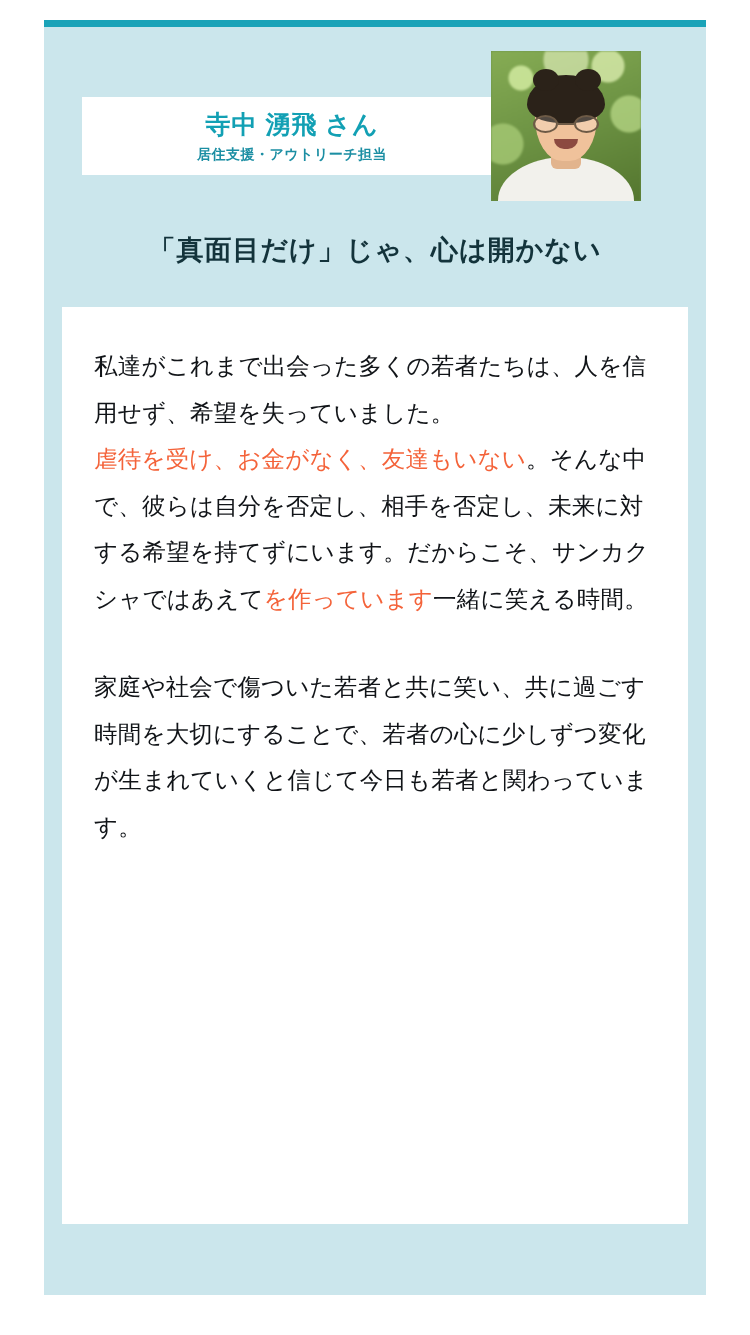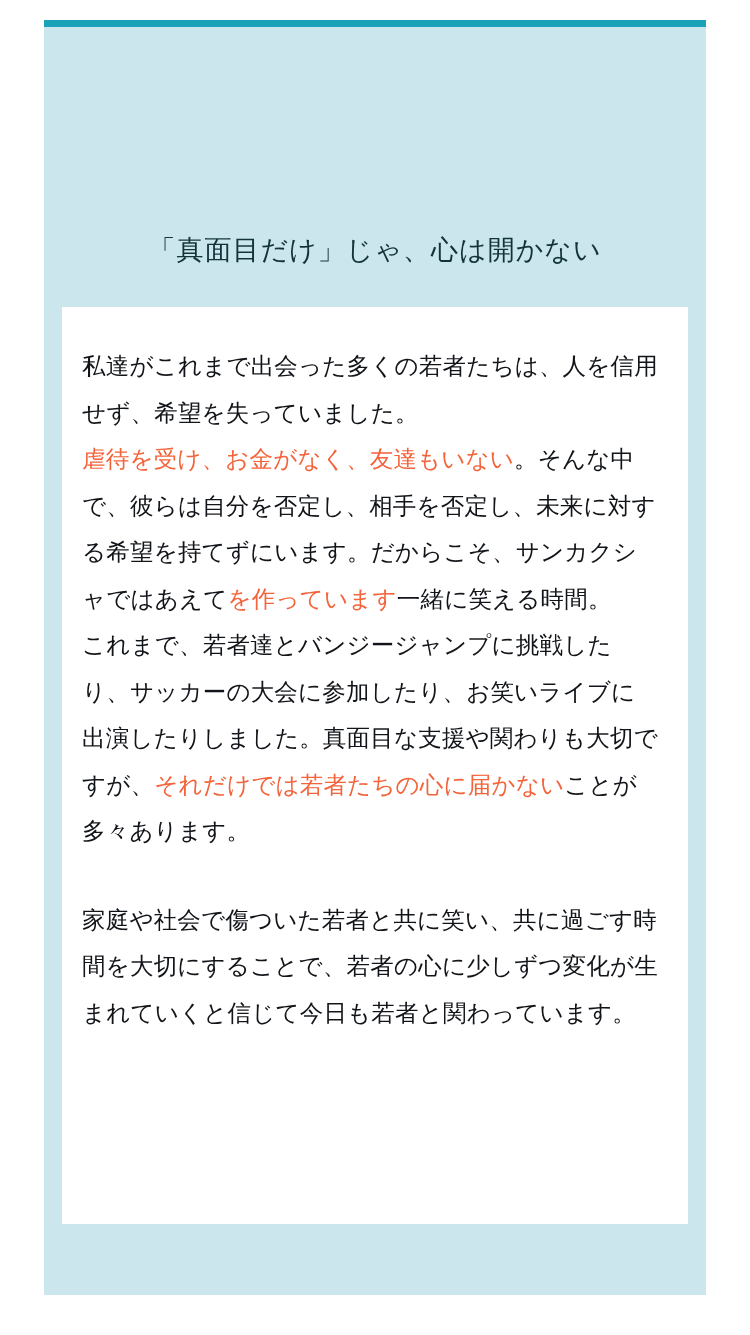--- a/index.html
+++ b/index.html
@@ -175,32 +175,32 @@
     border-radius: 0 0 14px 14px;
   }
   .headline {
     position: absolute;
     left: 0;
     right: 0;
     top: 205px;
     text-align: center;
     color: #13333b;
     font-size: 27px;
-    font-weight: normal;
+    font-weight: bold;
     letter-spacing: 1px;
   }
   .body-box {
     position: absolute;
     left: 18px;
     top: 280px;
     width: 626px;
     height: 917px;
     background: #ffffff;
     box-sizing: border-box;
-    padding: 36px 30px 20px 20px;
+    padding: 36px 30px 20px 32px;
   }
   .para {
     font-size: 23.5px;
     line-height: 1.98;
     color: #111418;
     letter-spacing: 0.2px;
     margin: 0;
     text-align: left;
   }
   .para + .para { margin-top: 0; }
@@ -209,32 +209,49 @@
     color: #f4633a;
     font-weight: normal;
   }
 </style>
 </head>
 <body>
 
 <div class="page">
   <div class="card">
 
+    <div class="profile-row">
+      <div class="name-plate">
+        <div class="person-name">寺中 湧飛 さん</div>
+        <div class="person-role">居住支援・アウトリーチ担当</div>
+      </div>
+
+      <div class="photo">
+        <div class="bg"></div>
+        <div class="shoulders"></div>
+        <div class="neck"></div>
+        <div class="face"></div>
+        <div class="hair"></div>
+        <div class="glasses">
+          <div class="lens left"></div>
+          <div class="bridge"></div>
+          <div class="lens right"></div>
+        </div>
+        <div class="mouth"></div>
+      </div>
+    </div>
 
     <div class="headline">「真面目だけ」じゃ、心は開かない</div>
 
     <div class="body-box">
       <p class="para">
         <span>私達がこれまで出会った多くの若者たちは、人を信用せず、希望を失っていました。</span>
       </p>
       <p class="para">
         <span class="hl">虐待を受け、お金がなく、友達もいない</span><span>。そんな中で、彼らは自分を否定し、相手を否定し、未来に対する希望を持てずにいます。だからこそ、サンカクシャではあえて</span><span class="hl">を作っています</span><span>一緒に笑える時間。</span>
       </p>
-      <p class="para">
-        <span>これまで、若者達とバンジージャンプに挑戦したり、サッカーの大会に参加したり、お笑いライブに出演したりしました。真面目な支援や関わりも大切ですが、</span><span class="hl">それだけでは若者たちの心に届かない</span><span>ことが多々あります。</span>
-      </p>
       <p class="para spaced">
         <span>家庭や社会で傷ついた若者と共に笑い、共に過ごす時間を大切にすることで、若者の心に少しずつ変化が生まれていくと信じて今日も若者と関わっています。</span>
       </p>
     </div>
 
   </div>
 </div>
 
 </body></html>

